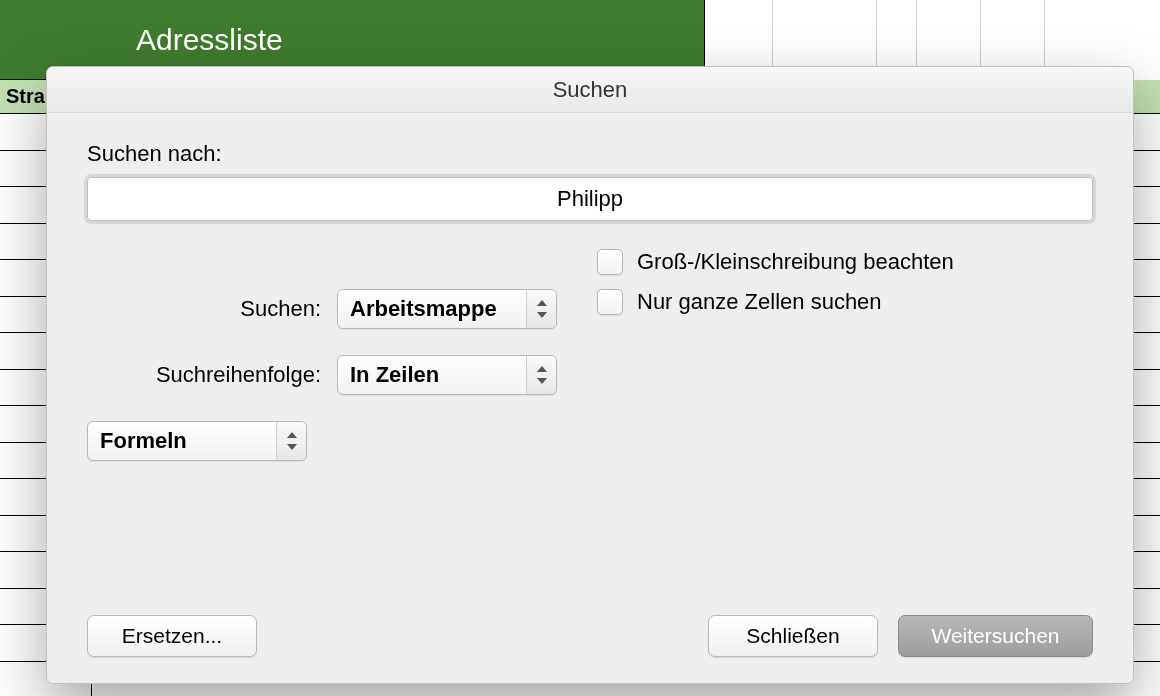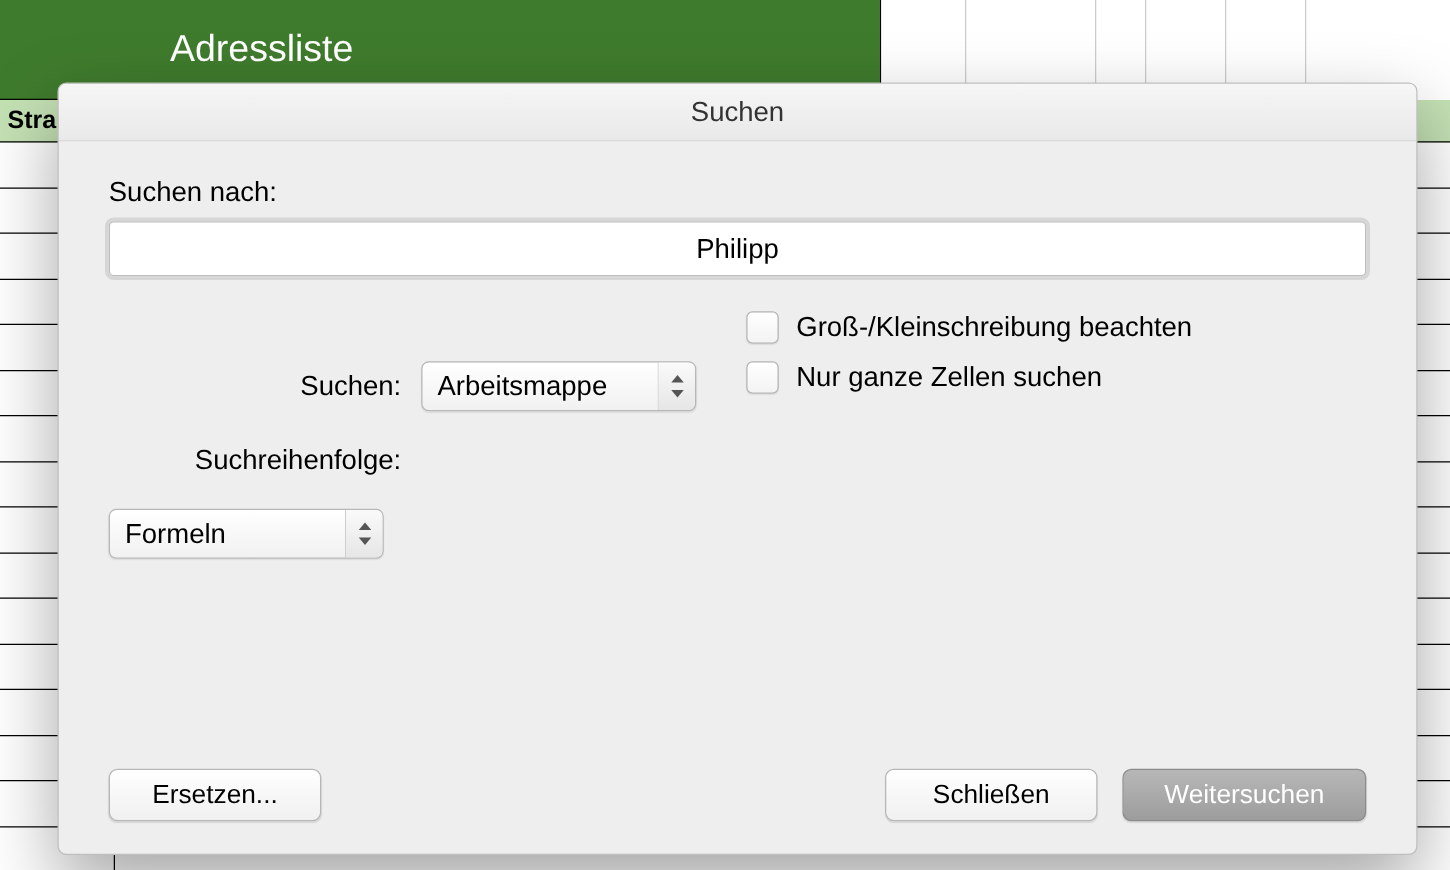--- a/index.html
+++ b/index.html
@@ -138,20 +138,21 @@
     height: 40px;
     background: linear-gradient(#ffffff,#f1f1f1);
     border: 1px solid #b7b7b7;
     border-radius: 6px;
     display: flex;
     align-items: center;
     padding-left: 12px;
     font-size: 22px;
     cursor: default;
     box-shadow: 0 1px 1px rgba(0,0,0,0.08);
+    font-weight: bold;
   }
   .select .stepper {
     position: absolute;
     right: 0; top: 0; bottom: 0;
     width: 30px;
     border-left: 1px solid #cfcfcf;
     border-radius: 0 6px 6px 0;
     background: linear-gradient(#fafafa,#e6e6e6);
     display: flex;
     flex-direction: column;
@@ -322,20 +323,24 @@
       <div class="left-opts">
         <div class="opt-row">
           <label>Suchen:</label>
           <div class="select">
             <span>Arbeitsmappe</span>
             <span class="stepper"></span>
           </div>
         </div>
         <div class="opt-row">
           <label>Suchreihenfolge:</label>
+          <div class="select">
+            <span>In Zeilen</span>
+            <span class="stepper"></span>
+          </div>
         </div>
         <div class="opt-row">
           <div class="select">
             <span>Formeln</span>
             <span class="stepper"></span>
           </div>
         </div>
       </div>
 
       <div class="right-opts">

